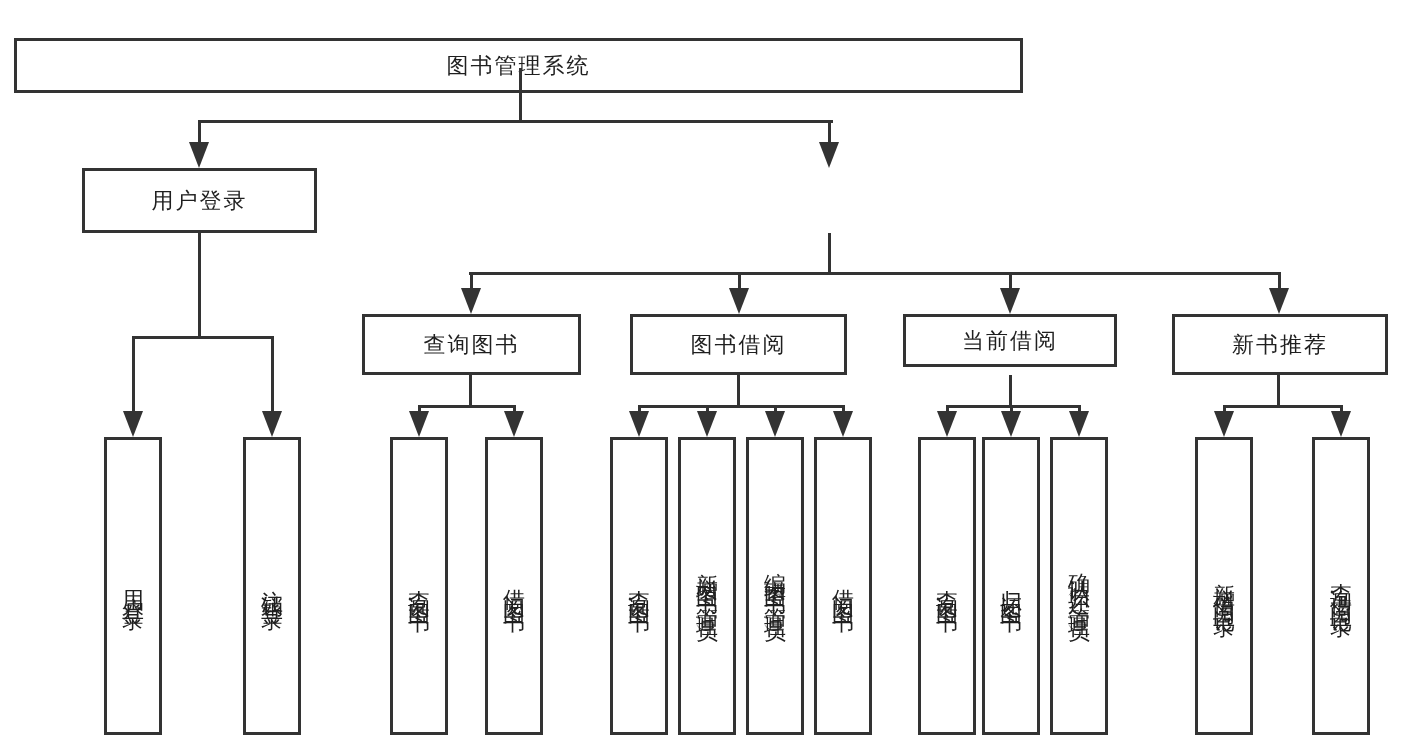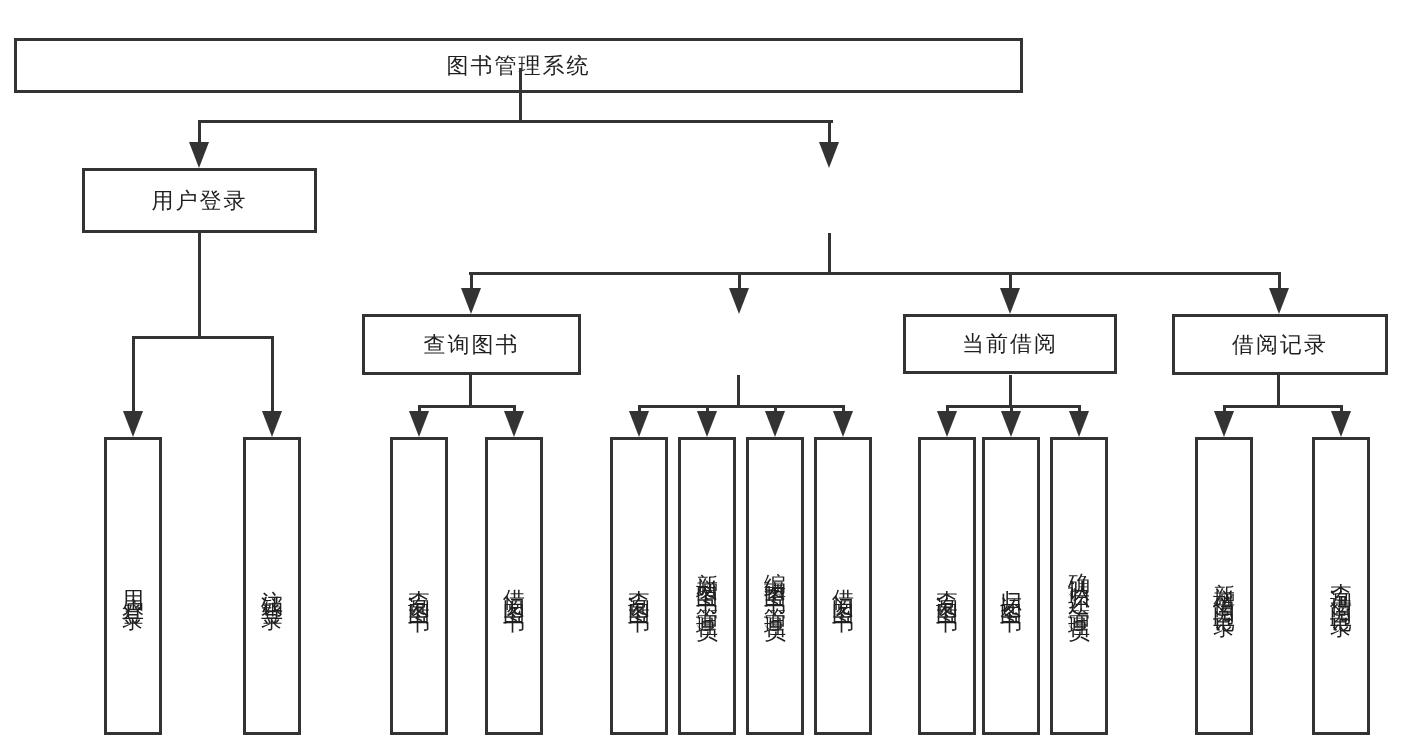--- a/index.html
+++ b/index.html
@@ -57,22 +57,23 @@
 </head>
 <body>
 
 <div id="diagram">
 
   <div class="box" style="left:14px;top:13px;width:1009px;height:55px;margin-top:25px;">图书管理系统</div>
 
   <div class="box" style="left:82px;top:168px;width:235px;height:65px;">用户登录</div>
 
   <div class="box" style="left:362px;top:314px;width:219px;height:61px;">查询图书</div>
-  <div class="box" style="left:903px;top:314px;width:214px;height:60px;font-family:Liberation Mono, monospace;">当前借阅</div>
-  <div class="box" style="left:1172px;top:314px;width:216px;height:61px;">借阅记录</div>
+  <div class="box" style="left:630px;top:314px;width:217px;height:61px;">图书借阅</div>
+  <div class="box" style="left:903px;top:314px;width:214px;height:53px;font-family:Liberation Mono, monospace;">当前借阅</div>
+  <div class="box" style="left:1172px;top:314px;width:216px;height:61px;">新书推荐</div>
 
   <div class="box leaf" style="left:104px;top:437px;width:58px;height:298px;">
       <span class="vtext">用户登录</span>
     </div>
   <div class="box leaf" style="left:243px;top:437px;width:58px;height:298px;">
       <span class="vtext">注销登录</span>
     </div>
   <div class="box leaf" style="left:390px;top:437px;width:58px;height:298px;">
       <span class="vtext">查询图书</span>
     </div>

